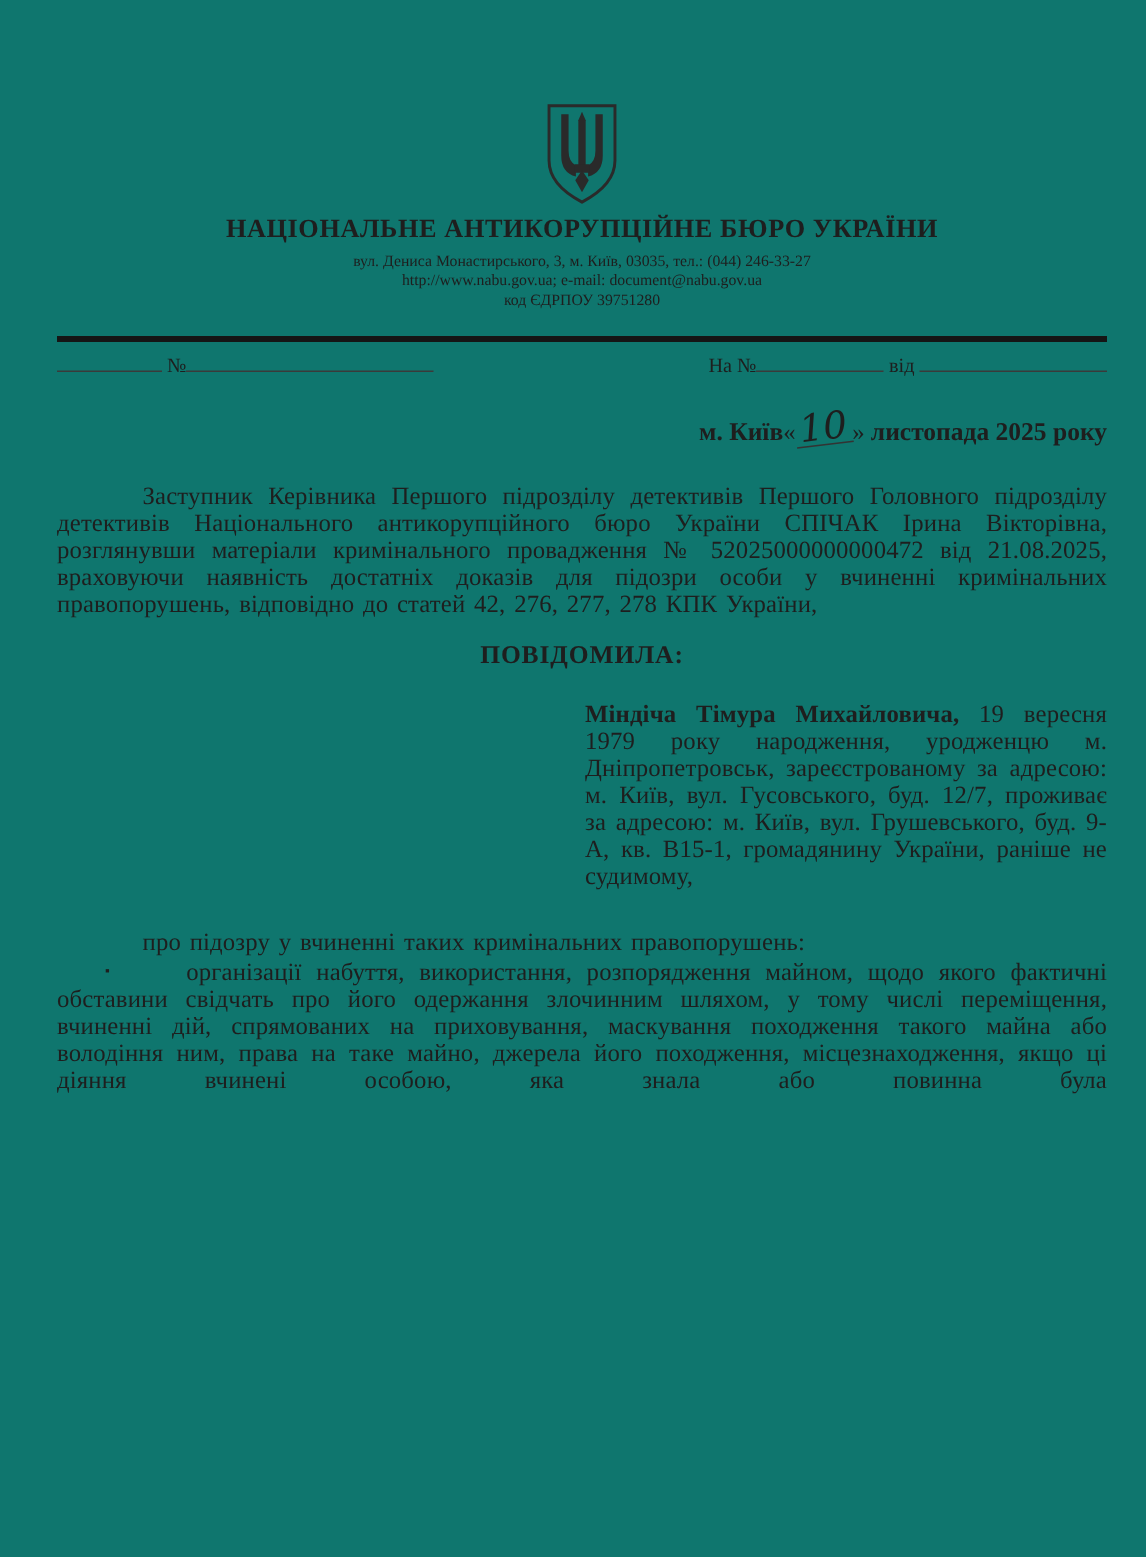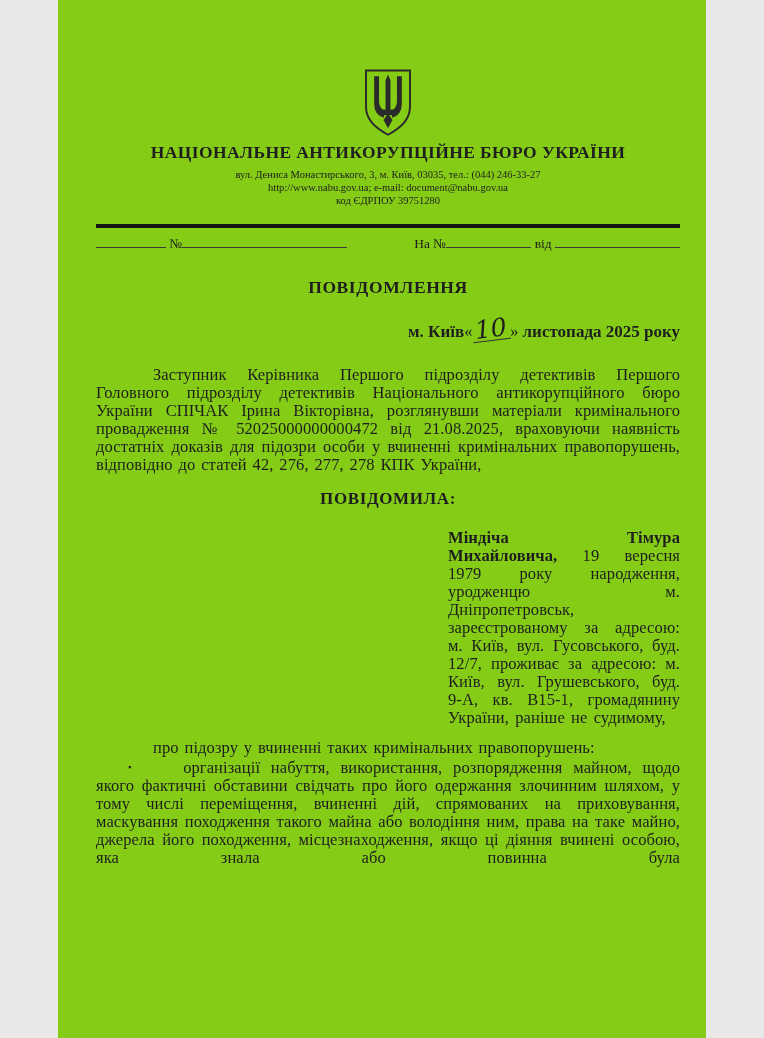--- a/index.html
+++ b/index.html
@@ -1,20 +1,20 @@
 <!DOCTYPE html>
 <html lang="uk"><head>
 <meta charset="utf-8">
 <style>
   html,body{margin:0;padding:0;background:#e8e8e8;}
   .page{
     position:relative;
-    width:648px;height:1038px;
+    width:764px;height:1038px;
     margin:0 auto;
-    background:#84cc16;
+    background:#0f766e;
     color:#1e1e1e;
     font-family:"Liberation Serif", serif;
     padding:0 26px 16px 38px;
     box-sizing:border-box;
     overflow:hidden;
   }
   .letterhead{text-align:center;}
   .emblem{width:54px;height:70px;margin:68px auto 4px;}
   .org-name{font-size:17.5px;font-weight:bold;letter-spacing:.4px;line-height:21px;}
   .division{font-size:15.5px;font-weight:bold;margin-top:2px;line-height:18px;}
@@ -37,21 +37,21 @@
     font-size:25px;
     line-height:20px;
     transform:rotate(-7deg);
     border-bottom:1.4px solid #333;
     padding:0 3px 1px;
   }
   .para{font-size:16.5px;line-height:18px;text-align:justify;word-spacing:1.6px;letter-spacing:.1px;margin:0;}
   .para1{margin-top:24px;text-indent:57px;}
   .announce{text-align:center;font-weight:bold;font-size:17px;margin-top:15px;letter-spacing:.6px;}
   .suspect{margin-top:20px;margin-left:352px;word-spacing:2px;}
-  .charges-intro{margin-top:12px;text-indent:57px;font-family:Liberation Serif, serif;}
+  .charges-intro{margin-top:26px;text-indent:57px;font-family:Liberation Serif, serif;}
   .charge{text-indent:32px;margin-top:1px;}
   .charge .marker{font-size:9px;vertical-align:3px;letter-spacing:0;}
   .charge .spacer{display:inline-block;width:47px;}
   .fill-last{text-align-last:justify;}
   b{font-weight:bold;}
 </style>
 </head>
 <body>
 
 <div class="page">
@@ -82,21 +82,20 @@
       <span class="blank b1"></span>
       <span>№</span><span class="blank b2"></span>
     </span>
     <span>
       <span>На №</span><span class="blank b3"></span>
       <span>від</span>
       <span class="blank b4"></span>
     </span>
   </div>
 
-  <div class="doc-title">ПОВІДОМЛЕННЯ</div>
 
   <div class="dateline">
     <span class="city">м. Київ</span>
     <span class="date-part"><span>«</span><span class="handwritten">10</span><span>»</span> <span class="bold">листопада 2025 року</span></span>
   </div>
 
   <p class="para para1">Заступник Керівника Першого підрозділу детективів Першого Головного підрозділу детективів Національного антикорупційного бюро України СПІЧАК Ірина Вікторівна, розглянувши матеріали кримінального провадження № 52025000000000472 від 21.08.2025, враховуючи наявність достатніх доказів для підозри особи у вчиненні кримінальних правопорушень, відповідно до статей 42, 276, 277, 278 КПК України,</p>
 
   <div class="announce">ПОВІДОМИЛА:</div>
 

